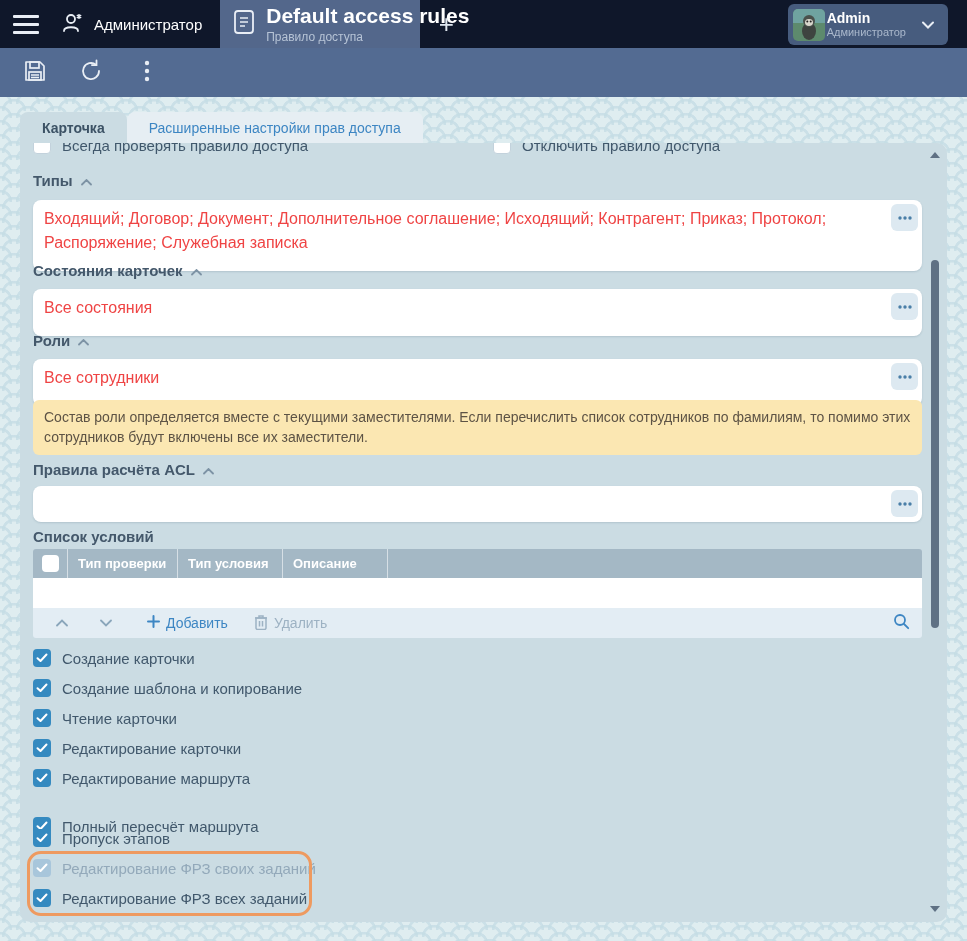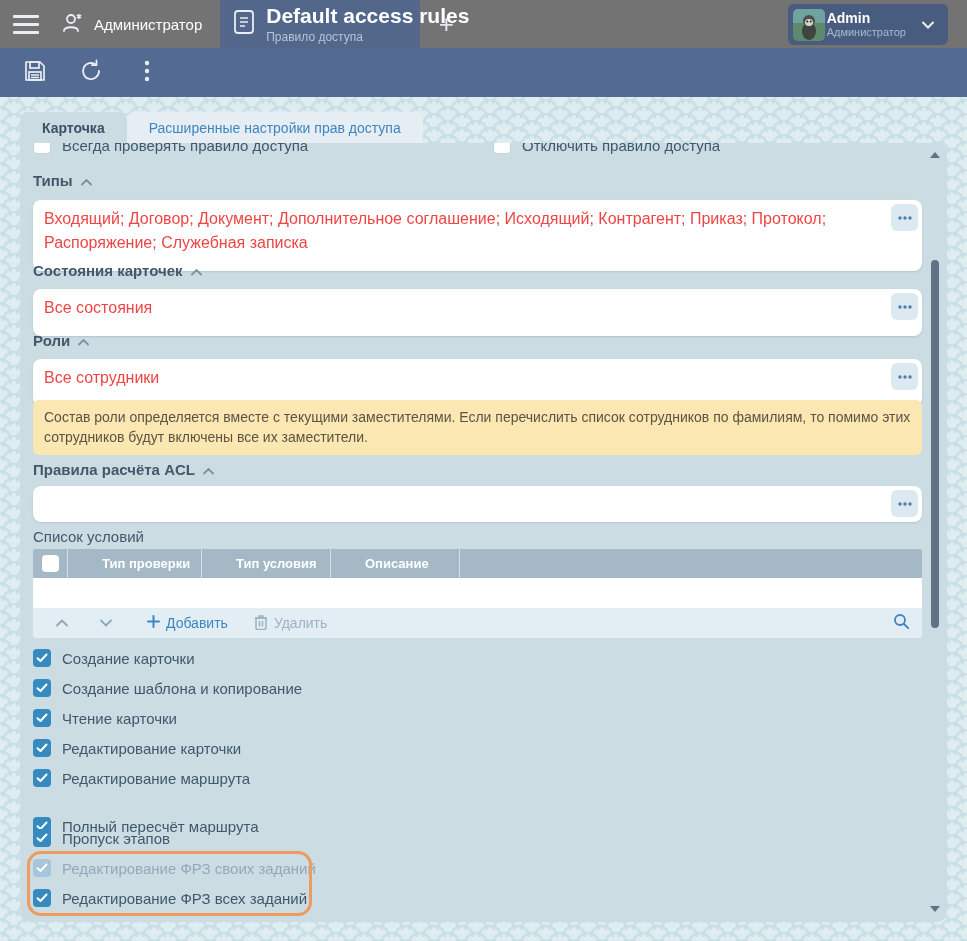--- a/index.html
+++ b/index.html
@@ -1,20 +1,20 @@
 <!DOCTYPE html>
 <html><head>
 <meta charset="utf-8">
 <style>
   * { margin:0; padding:0; box-sizing:border-box; }
   html,body { width:967px; height:941px; overflow:hidden; }
   body { font-family:"Liberation Sans", sans-serif; }
 
   
-  .topbar { height:48px; background:#737373; display:flex; align-items:stretch; position:relative; }
+  .topbar { height:48px; background:#0f172a; display:flex; align-items:stretch; position:relative; }
   .hamburger { width:52px; display:flex; flex-direction:column; justify-content:center; align-items:center; gap:5px; cursor:pointer; }
   .hamburger span { display:block; width:26px; height:3px; background:#e9eef5; border-radius:1px; }
   .workspace { display:flex; align-items:center; gap:8px; padding:0 18px 0 8px; color:#fff; font-size:15px; cursor:pointer; }
   .app-tab { width:200px; background:#53678b; display:flex; align-items:center; gap:10px; padding:0 12px; color:#fff; cursor:pointer; }
   .app-tab .tab-txt { display:flex; flex-direction:column; line-height:1.25; }
   .app-tab .tab-title { font-size:21px; font-weight:bold; white-space:nowrap; }
   .app-tab .tab-sub { font-size:12px; color:#b7c4d6; }
   .newtab { width:52px; display:flex; align-items:center; justify-content:center; color:#dfe7f0; font-size:26px; font-weight:300; cursor:pointer; }
   .user-chip { position:absolute; right:19px; top:4px; height:41px; background:#475c7e; border-radius:6px; display:flex; align-items:center; gap:2px; padding:0 14px 0 5px; cursor:pointer; }
   .avatar { width:32px; height:32px; border-radius:5px; overflow:hidden; flex:0 0 auto; }
@@ -260,23 +260,23 @@
       <span class="val"></span>
       <span class="dots-btn">
           <svg width="14" height="4" viewBox="0 0 14 4" fill="#4a7fa8">
             <circle cx="2" cy="2" r="1.7"></circle>
             <circle cx="7" cy="2" r="1.7"></circle>
             <circle cx="12" cy="2" r="1.7"></circle>
           </svg>
         </span>
     </div>
 
-    <div class="plain-lbl" style="top:385px;">Список условий</div>
-
-    <div class="tbl-head" style="top:406px;gap:24px;">
+    <div class="plain-lbl" style="top:385px;font-weight:bold;">Список условий</div>
+
+    <div class="tbl-head" style="top:406px;">
       <span class="cell c-cb">
           <span class="cb"></span>
         </span>
       <span class="cell c1">Тип проверки</span>
       <span class="cell c2">Тип условия</span>
       <span class="cell c3">Описание</span>
       <span class="cell c-rest"></span>
     </div>
     <div class="tbl-row-empty" style="top:435px;"></div>
     <div class="tbl-foot" style="top:465px;">

